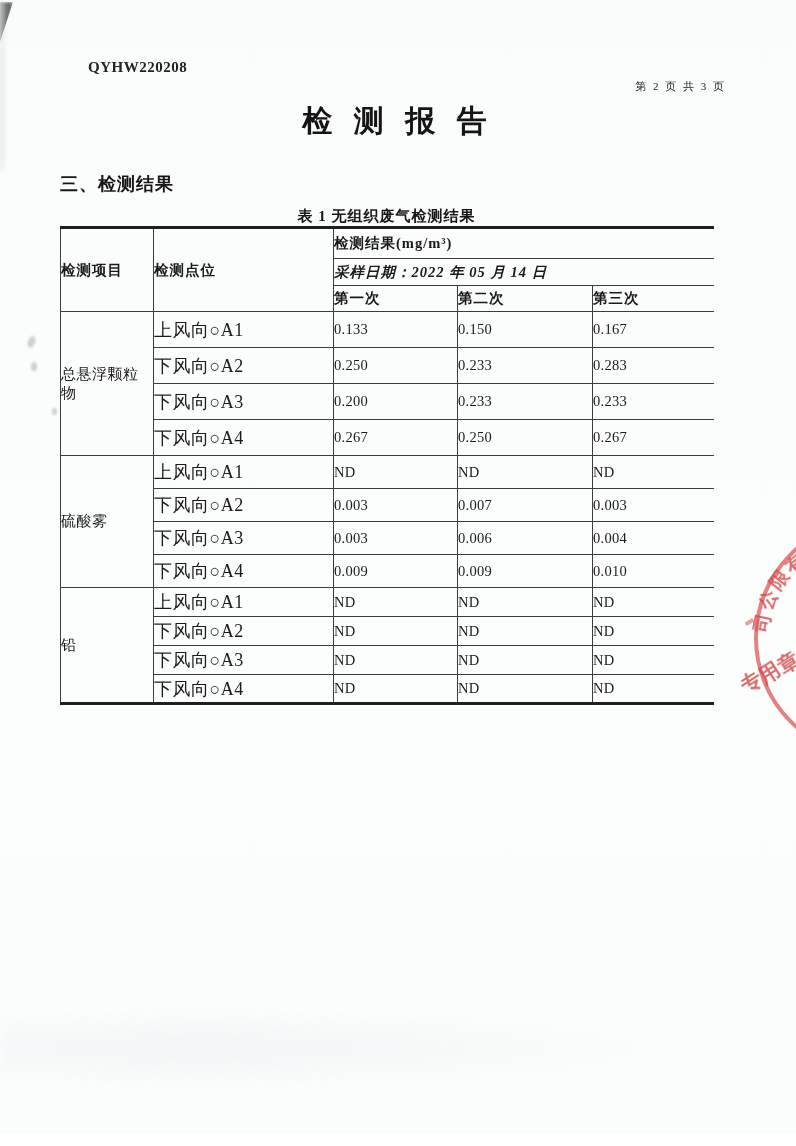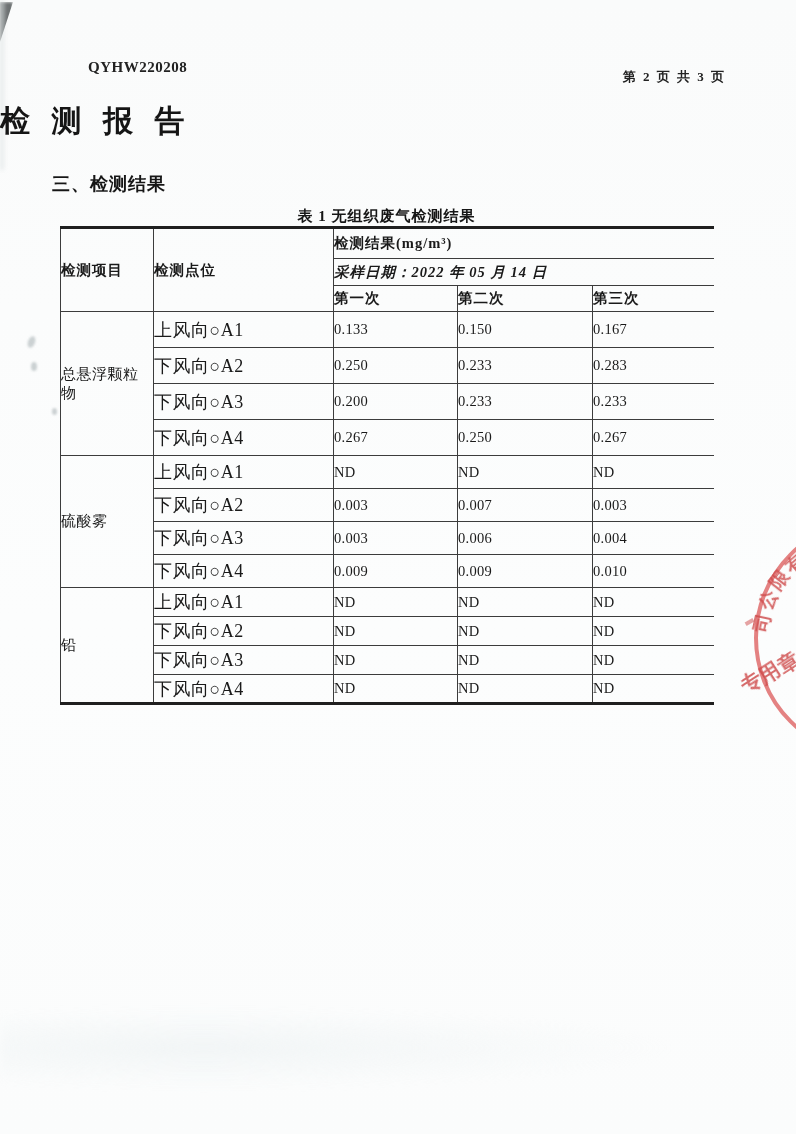--- a/index.html
+++ b/index.html
@@ -8,26 +8,26 @@
   .page {
     position:relative; width:796px; height:1134px;
     background:linear-gradient(180deg,#fafbfb 0%,#fcfdfd 55%,#fbfcfc 100%);
     overflow:hidden; color:#1d1d1d;
   }
 
   
   .doc-header { position:absolute; top:59px; left:88px; right:70px;
     display:flex; justify-content:space-between; align-items:flex-start; }
   .doc-number { font-size:15px; font-weight:bold; letter-spacing:.5px; color:#222; }
-  .page-indicator { font-size:13px; font-weight:bold; letter-spacing:2px; margin-top:9px; color:#222; }
+  .page-indicator { font-size:11px; font-weight:normal; letter-spacing:2px; margin-top:20px; color:#222; }
 
   .main-title { position:absolute; top:101px; left:0; width:100%;
-    text-align:left; font-size:30px; font-weight:bold; letter-spacing:7px; color:#151515; }
-
-  .section-heading { position:absolute; top:172px; left:52px;
+    text-align:center; font-size:30px; font-weight:bold; letter-spacing:7px; color:#151515; }
+
+  .section-heading { position:absolute; top:172px; left:60px;
     font-size:18px; font-weight:bold; letter-spacing:1px; color:#161616; }
 
   
   .table-block { position:absolute; top:207px; left:60px; width:653px; }
   .table-caption { text-align:center; font-size:15px; font-weight:bold;
     letter-spacing:1px; color:#161616; }
 
   table.results {
     border-collapse:collapse; table-layout:fixed; width:653px;
     border-top:3px solid #1f1f1f; border-bottom:3px solid #1f1f1f;

